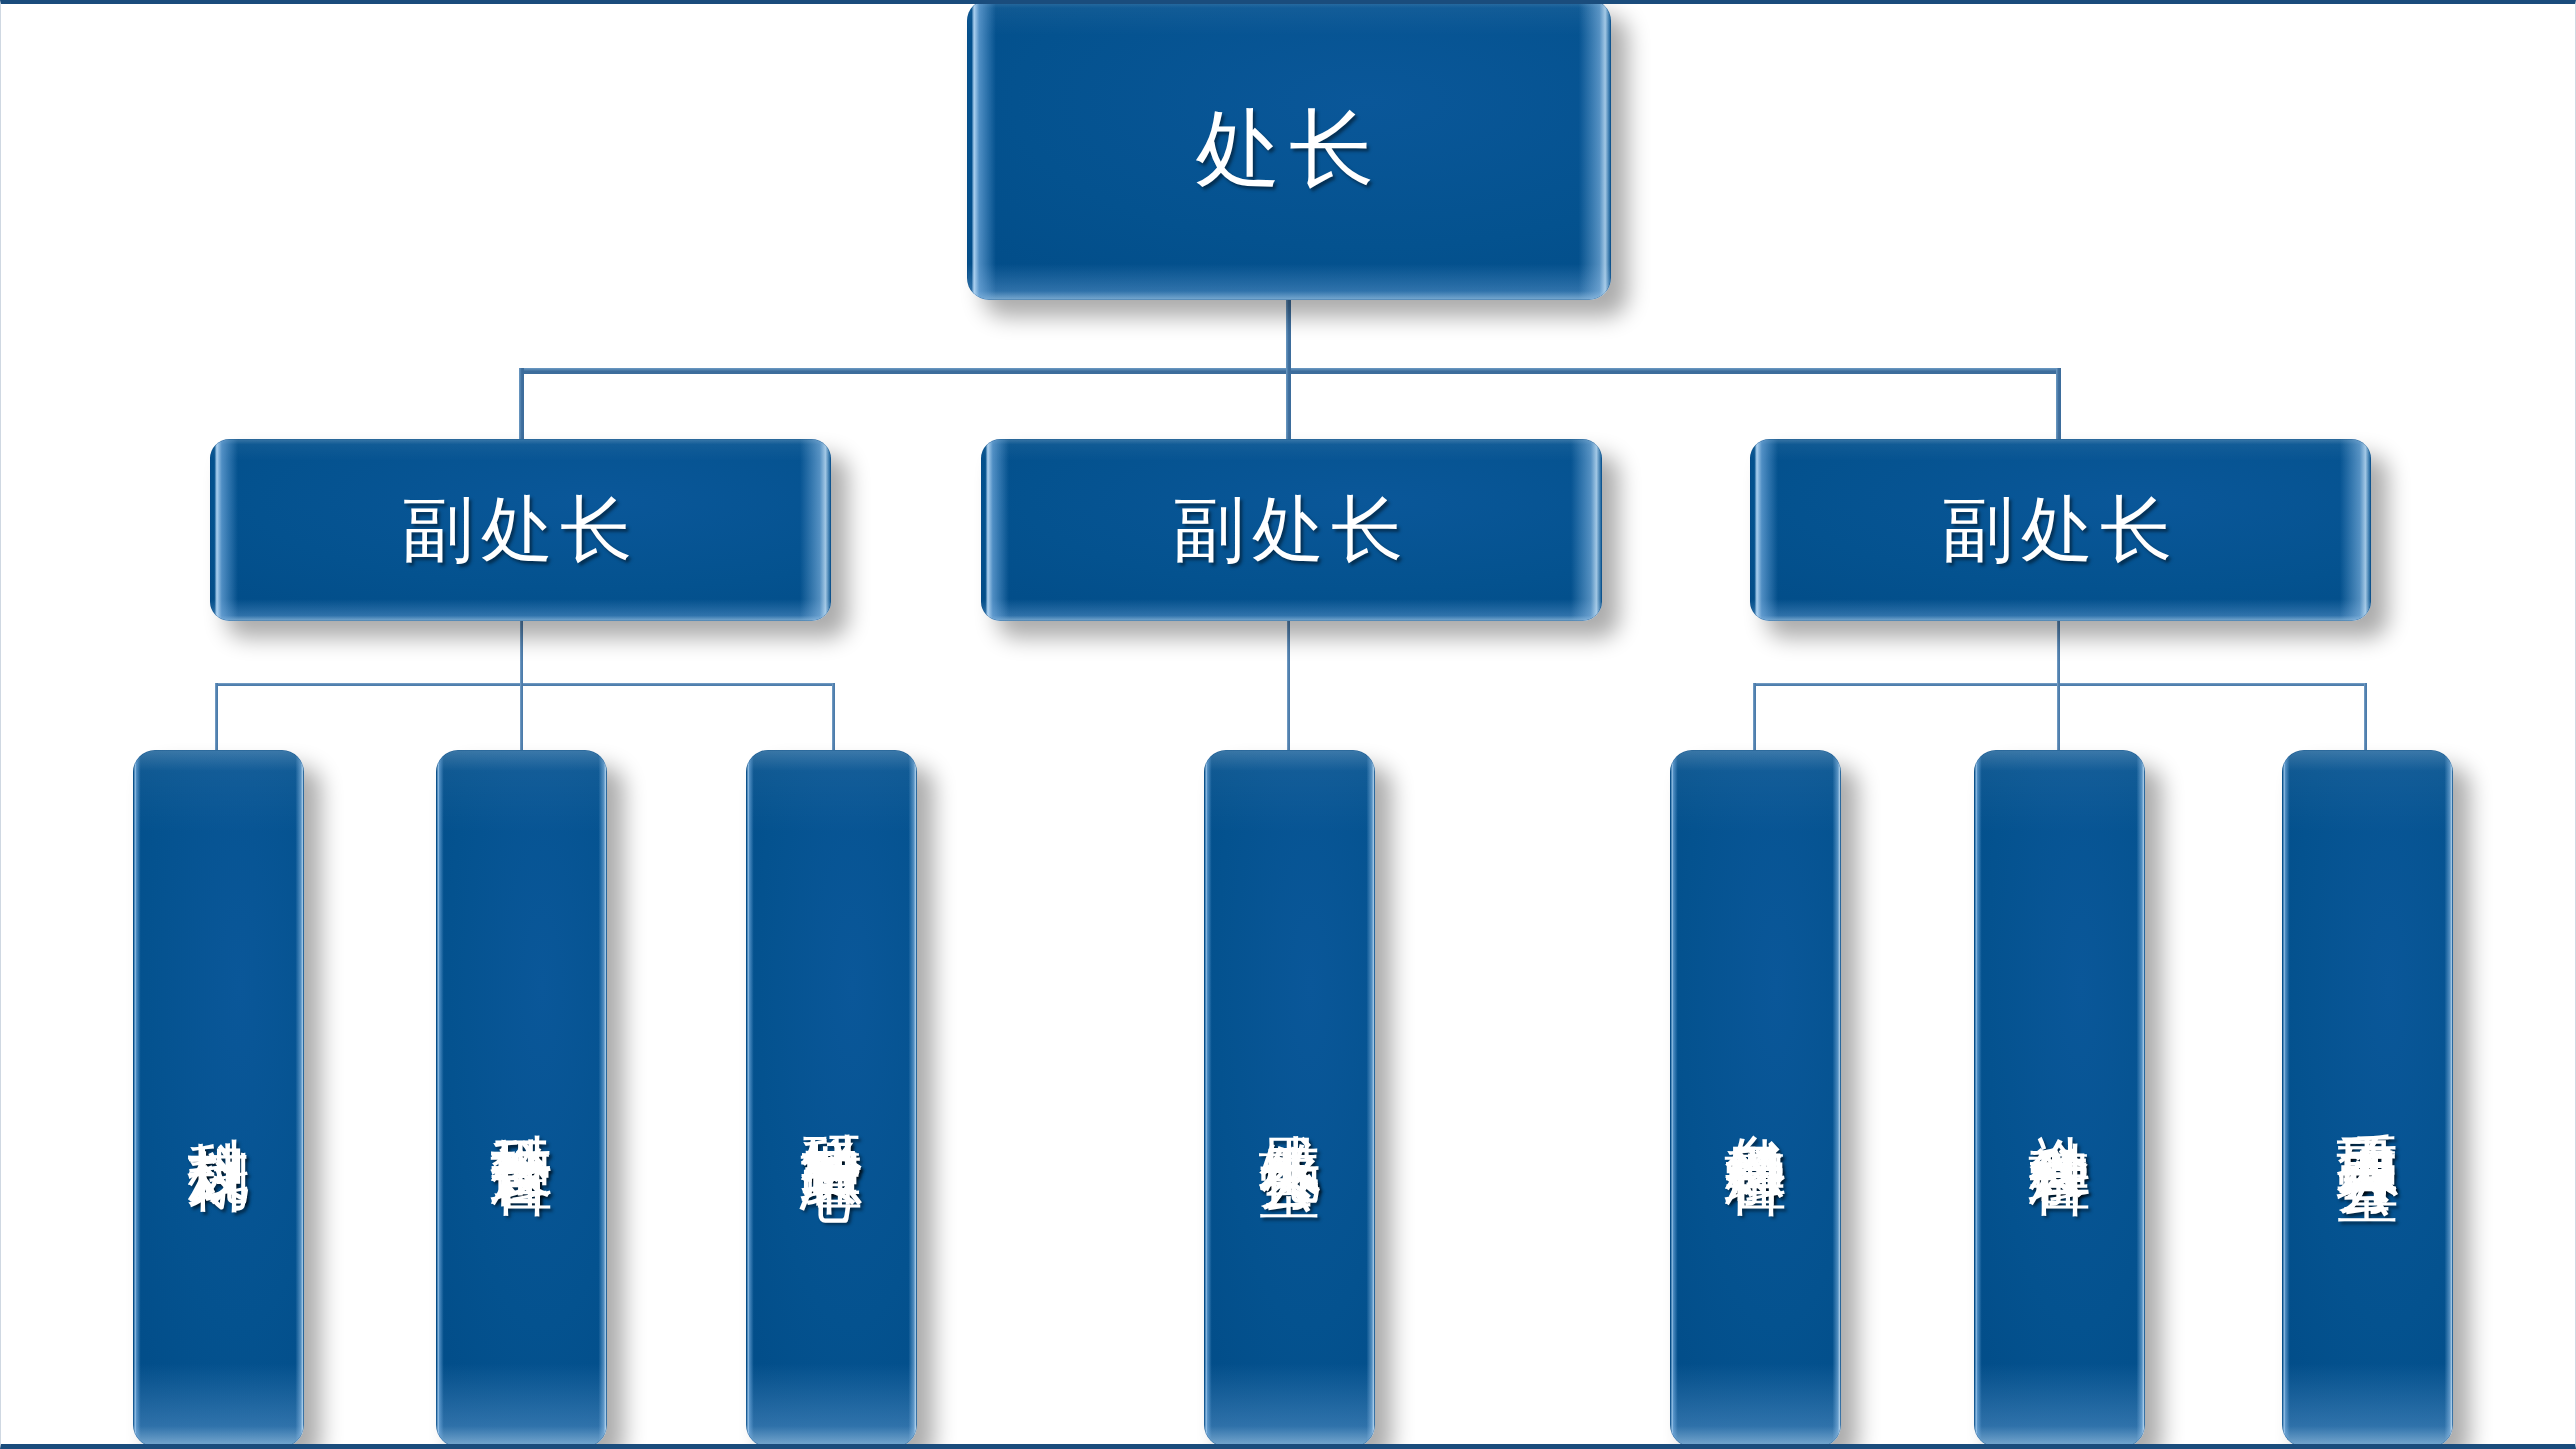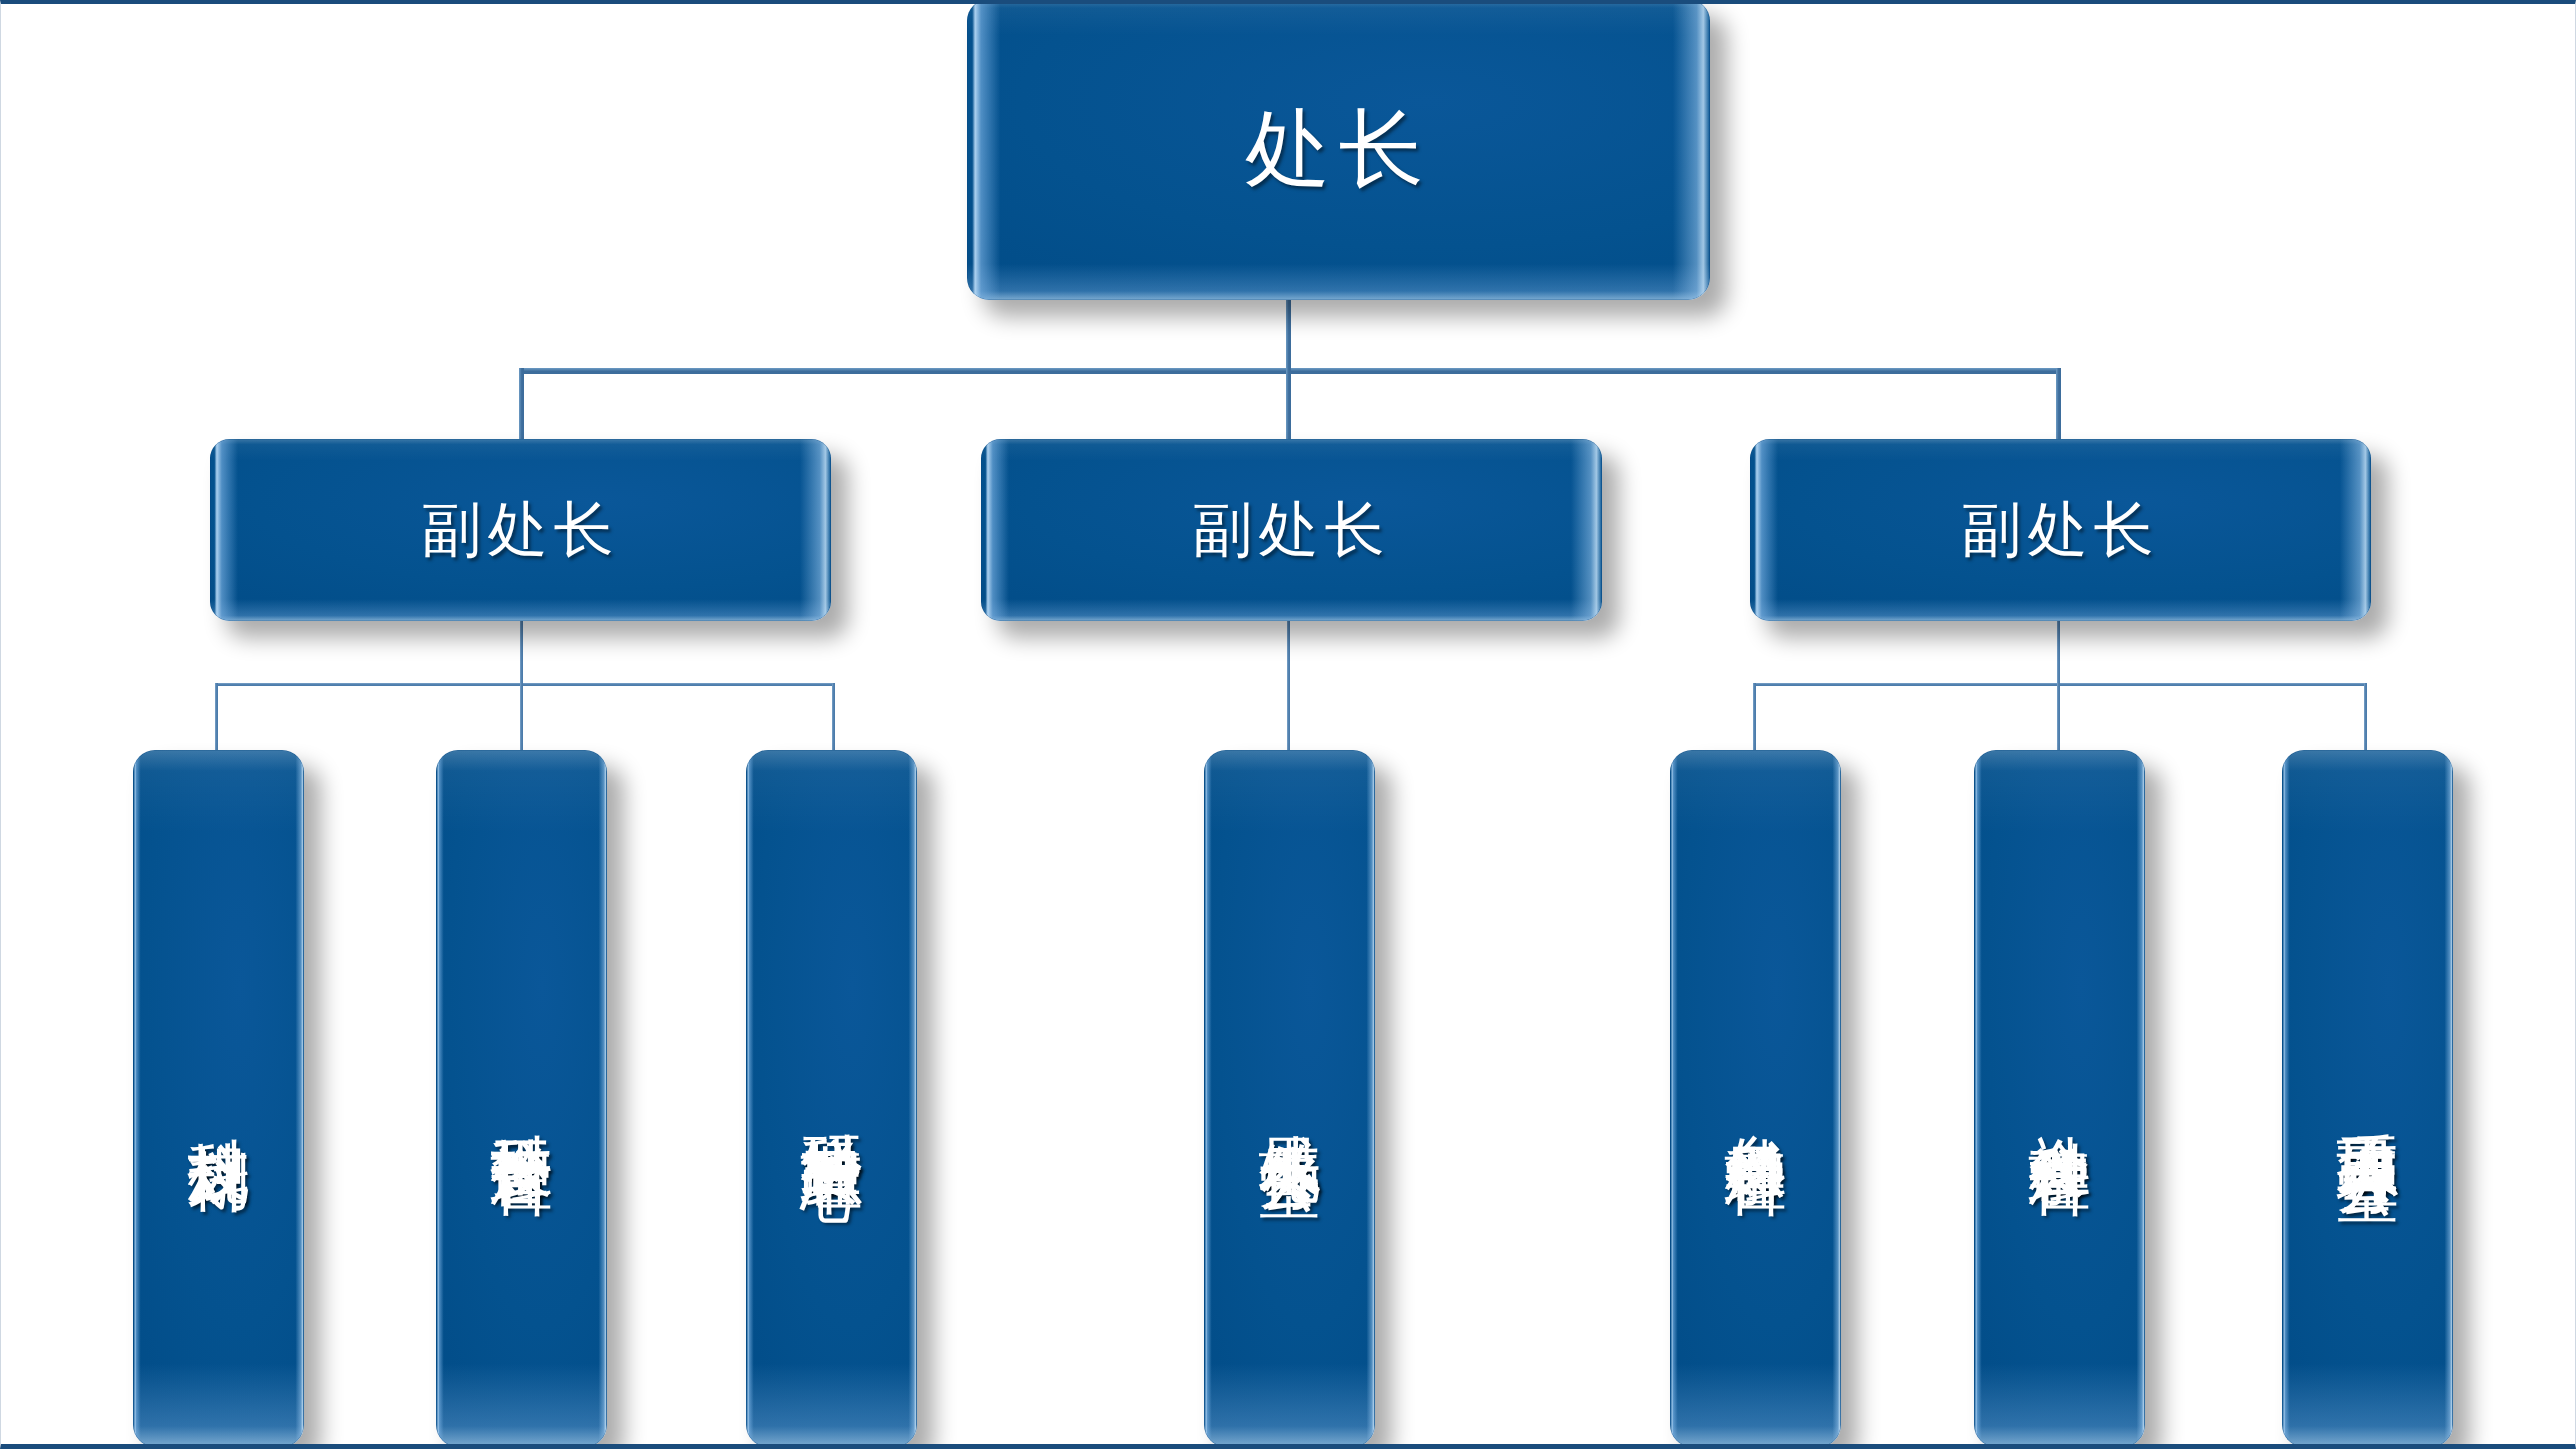--- a/index.html
+++ b/index.html
@@ -67,21 +67,21 @@
     align-items: center;
     justify-content: center;
     color: #ffffff;
     text-shadow: 2.6px 2.6px 3.2px rgba(0,0,0,0.45);
     letter-spacing: 0.10em;
     white-space: nowrap;
     pointer-events: none;
   }
   
   .node.horiz { border-radius: 19.3px; }
-  .node.horiz .label { font-size: 60px; }
+  .node.horiz .label { font-size: 72px; }
   .node.lvl1 { border-radius: 22px; }
   .node.lvl1 .label { font-size: 85px; }
 
   
   .node.vert { border-radius: 22px; }
   .node.vert .label {
     writing-mode: vertical-rl;
     text-orientation: upright;
     font-size: 62px;
     letter-spacing: 0.06em;
@@ -106,21 +106,21 @@
   <div class="conn thin-v" style="left:831px; top:679px; width:3.2px; height:68px;"></div>
 
   <div class="conn thin-v" style="left:1286px; top:615px; width:3.2px; height:132px;"></div>
 
   <div class="conn thin-v" style="left:2056px; top:615px; width:3.2px; height:67px;"></div>
   <div class="conn thin-h" style="left:1752px; top:679px; width:614px; height:3.2px;"></div>
   <div class="conn thin-v" style="left:1752px; top:679px; width:3.2px; height:68px;"></div>
   <div class="conn thin-v" style="left:2056px; top:679px; width:3.2px; height:68px;"></div>
   <div class="conn thin-v" style="left:2363px; top:679px; width:3.2px; height:68px;"></div>
 
-  <div class="node horiz lvl1" style="left:966px; top:-5.2px; width:743px; height:301px;">
+  <div class="node horiz lvl1" style="left:966px; top:-5.2px; width:644px; height:301px;">
     <span class="label">处长</span>
   </div>
 
   <div class="node horiz" style="left:209px; top:435px; width:621px; height:182px;">
     <span class="label">副处长</span>
   </div>
 
   <div class="node horiz" style="left:980px; top:435px; width:621px; height:182px;">
     <span class="label">副处长</span>
   </div>

